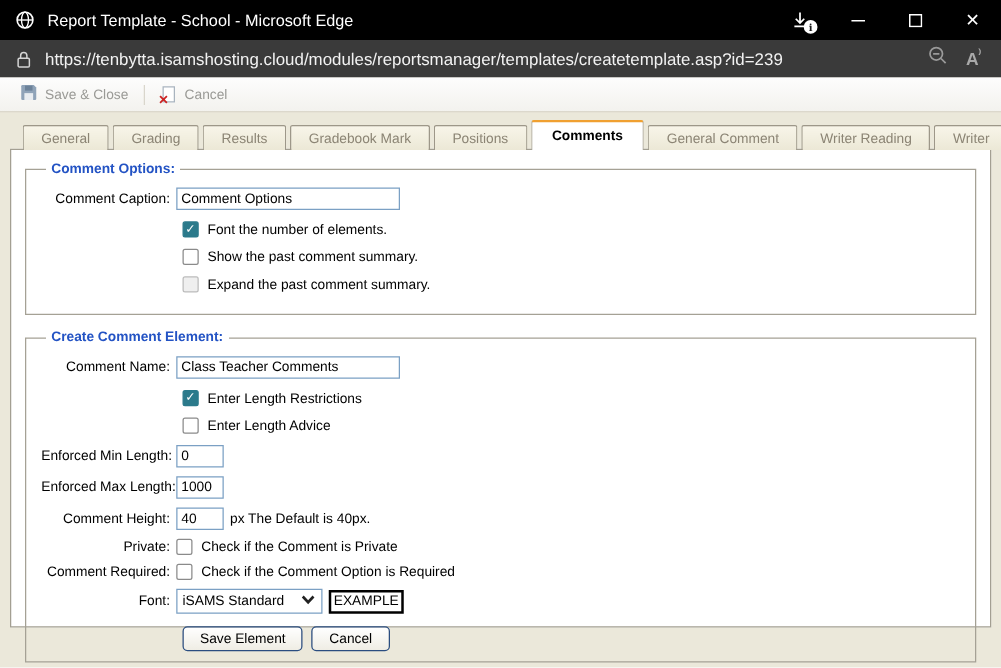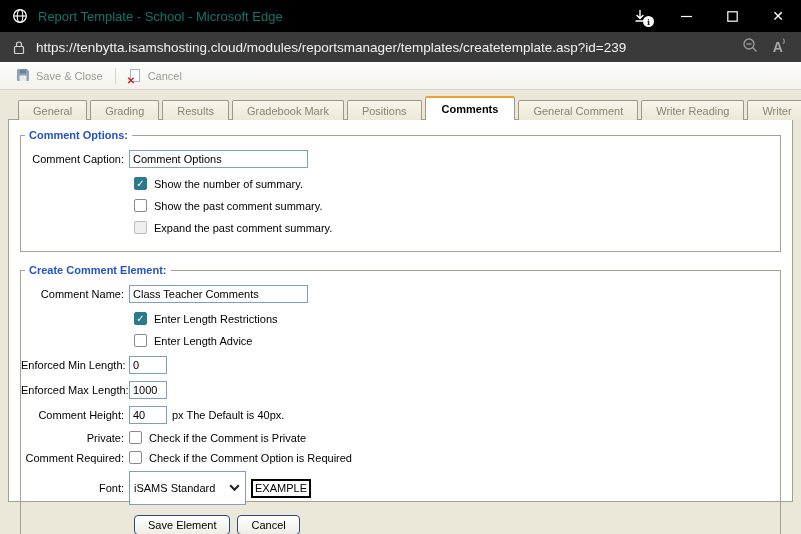--- a/index.html
+++ b/index.html
@@ -4,21 +4,21 @@
 <style>
   * { box-sizing: border-box; margin: 0; padding: 0; }
   html,body { width: 801px; height: 534px; overflow: hidden; }
   body { font-family: "Liberation Sans", sans-serif; }
 
   .window { width: 801px; height: 534px; display: flex; flex-direction: column; background: #ebe8da; }
 
   
   .titlebar { height: 32px; background: #000; display: flex; align-items: center; flex: 0 0 32px; }
   .titlebar .app-icon { margin: 0 10px 0 12px; display: flex; }
-  .titlebar .title { color: #0f766e; font-size: 13px; flex: 1; white-space: nowrap; }
+  .titlebar .title { color: #ffffff; font-size: 13px; flex: 1; white-space: nowrap; }
   .win-controls { display: flex; align-items: stretch; height: 100%; }
   .tb-btn { width: 46px; height: 100%; display: flex; align-items: center; justify-content: center; color: #fff; cursor: default; position: relative; }
   .dl-badge { position: absolute; right: 9px; bottom: 5px; width: 11px; height: 11px; background: #fff; border-radius: 50%; color: #1a1a1a; font-size: 8px; font-weight: bold; display: flex; align-items: center; justify-content: center; font-family: "DejaVu Serif", serif; }
   .close-glyph { font-size: 14px; }
 
   
   .addressbar { height: 30px; background: #3a3a3a; display: flex; align-items: center; flex: 0 0 30px; }
   .addressbar .lock { margin: 0 10px 0 12px; display: flex; }
   .addressbar .url { color: #f2f2f2; font-size: 13.5px; flex: 1; white-space: nowrap; overflow: hidden; }
   .addr-icons { display: flex; align-items: center; gap: 14px; padding: 0 16px; }
@@ -34,37 +34,37 @@
   .page-icon .redx { position: absolute; left: -1px; bottom: -3px; color: #cc2222; font-size: 10px; font-weight: bold; }
 
   
   .page { flex: 1; background: #ebe8da; padding-top: 6px; }
   .tabs { display: flex; align-items: flex-end; padding-left: 10px; margin: 0 8px -1px 8px; position: relative; z-index: 2; }
   .tab { font-size: 11px; color: #8b8474; background: linear-gradient(#f8f5e9, #ece8d6); border: 1px solid #9d9789; border-bottom: none; border-radius: 2px 2px 0 0; padding: 4px 14px 3px 14px; margin-right: 3px; white-space: nowrap; cursor: default; }
   .tab.active { background: #fff; color: #000; font-weight: bold; border-top: 2px solid #f0a030; padding: 5px 16px 5px 16px; }
 
   .panel { background: #fff; border: 1px solid #a39f92; margin: 0 8px; height: 383px; padding: 9px 11px; }
 
-  fieldset { border: 1px solid #a5a195; padding: 2px 4px 8px 0; margin-bottom: 12px; }
+  fieldset { border: 1px solid #a5a195; padding: 2px 4px 8px 12px; margin-bottom: 12px; }
   legend { font-size: 11px; font-weight: bold; color: #2353c4; padding: 0 4px; margin-left: 4px; }
 
   .form-row { display: flex; align-items: center; margin: 7px 0; font-size: 11px; }
   .form-label { width: 108px; text-align: right; padding-right: 5px; color: #000; white-space: nowrap; }
   .note { font-size: 11px; margin-left: 5px; white-space: nowrap; }
 
   input.txt { height: 18px; border: 1px solid #7ba0c4; font-family: "Liberation Sans", sans-serif; font-size: 11px; padding: 0 3px; color: #000; background: #fff; }
   .w-180 { width: 179px; } .w-38 { width: 38px; }
 
   .cb-row { display: flex; align-items: center; margin: 9px 0 9px 113px; font-size: 11px; }
   .checkbox { width: 13px; height: 13px; border: 1px solid #8a8a8a; border-radius: 2px; background: #fff; margin-right: 7px; display: flex; align-items: center; justify-content: center; flex: 0 0 13px; }
   .checkbox.checked { background: #2b7a8b; border-color: #2b7a8b; color: #fff; font-size: 10px; line-height: 10px; }
   .checkbox.disabled { background: #efefef; border-color: #bcbcbc; }
   .cb-inline { margin: 0 7px 0 0; }
 
-  .select { width: 117px; height: 34px; border: 1px solid #7ba0c4; background: #fff; display: flex; align-items: center; justify-content: space-between; padding: 0 5px 0 4px; font-size: 11px; cursor: default; }
+  .select { width: 117px; height: 20px; border: 1px solid #7ba0c4; background: #fff; display: flex; align-items: center; justify-content: space-between; padding: 0 5px 0 4px; font-size: 11px; cursor: default; }
   .example-box { width: 60px; height: 19px; border: 2px solid #000; margin-left: 5px; text-align: center; font-size: 11px; line-height: 15px; }
 
   .btn-row { display: flex; gap: 7px; margin: 10px 0 0 113px; align-items: center; }
   .btn { font-family: "Liberation Sans", sans-serif; font-size: 11px; color: #000; background: linear-gradient(#ffffff, #efede4); border: 1px solid #2a4d80; border-radius: 4px; padding: 3px 13px; cursor: default; }
 </style>
 </head>
 <body>
 
 <div class="window">
 
@@ -160,21 +160,21 @@
       <fieldset>
         <legend>Comment Options:</legend>
 
         <div class="form-row">
           <span class="form-label">Comment Caption:</span>
           <input class="txt w-180" value="Comment Options" style="">
         </div>
 
         <div class="cb-row">
           <span class="checkbox checked">✓</span>
-          <span>Show the number of summary.</span>
+          <span>Font the number of elements.</span>
         </div>
         <div class="cb-row">
           <span class="checkbox"></span>
           <span>Show the past comment summary.</span>
         </div>
         <div class="cb-row">
           <span class="checkbox disabled"></span>
           <span>Expand the past comment summary.</span>
         </div>
       </fieldset>

